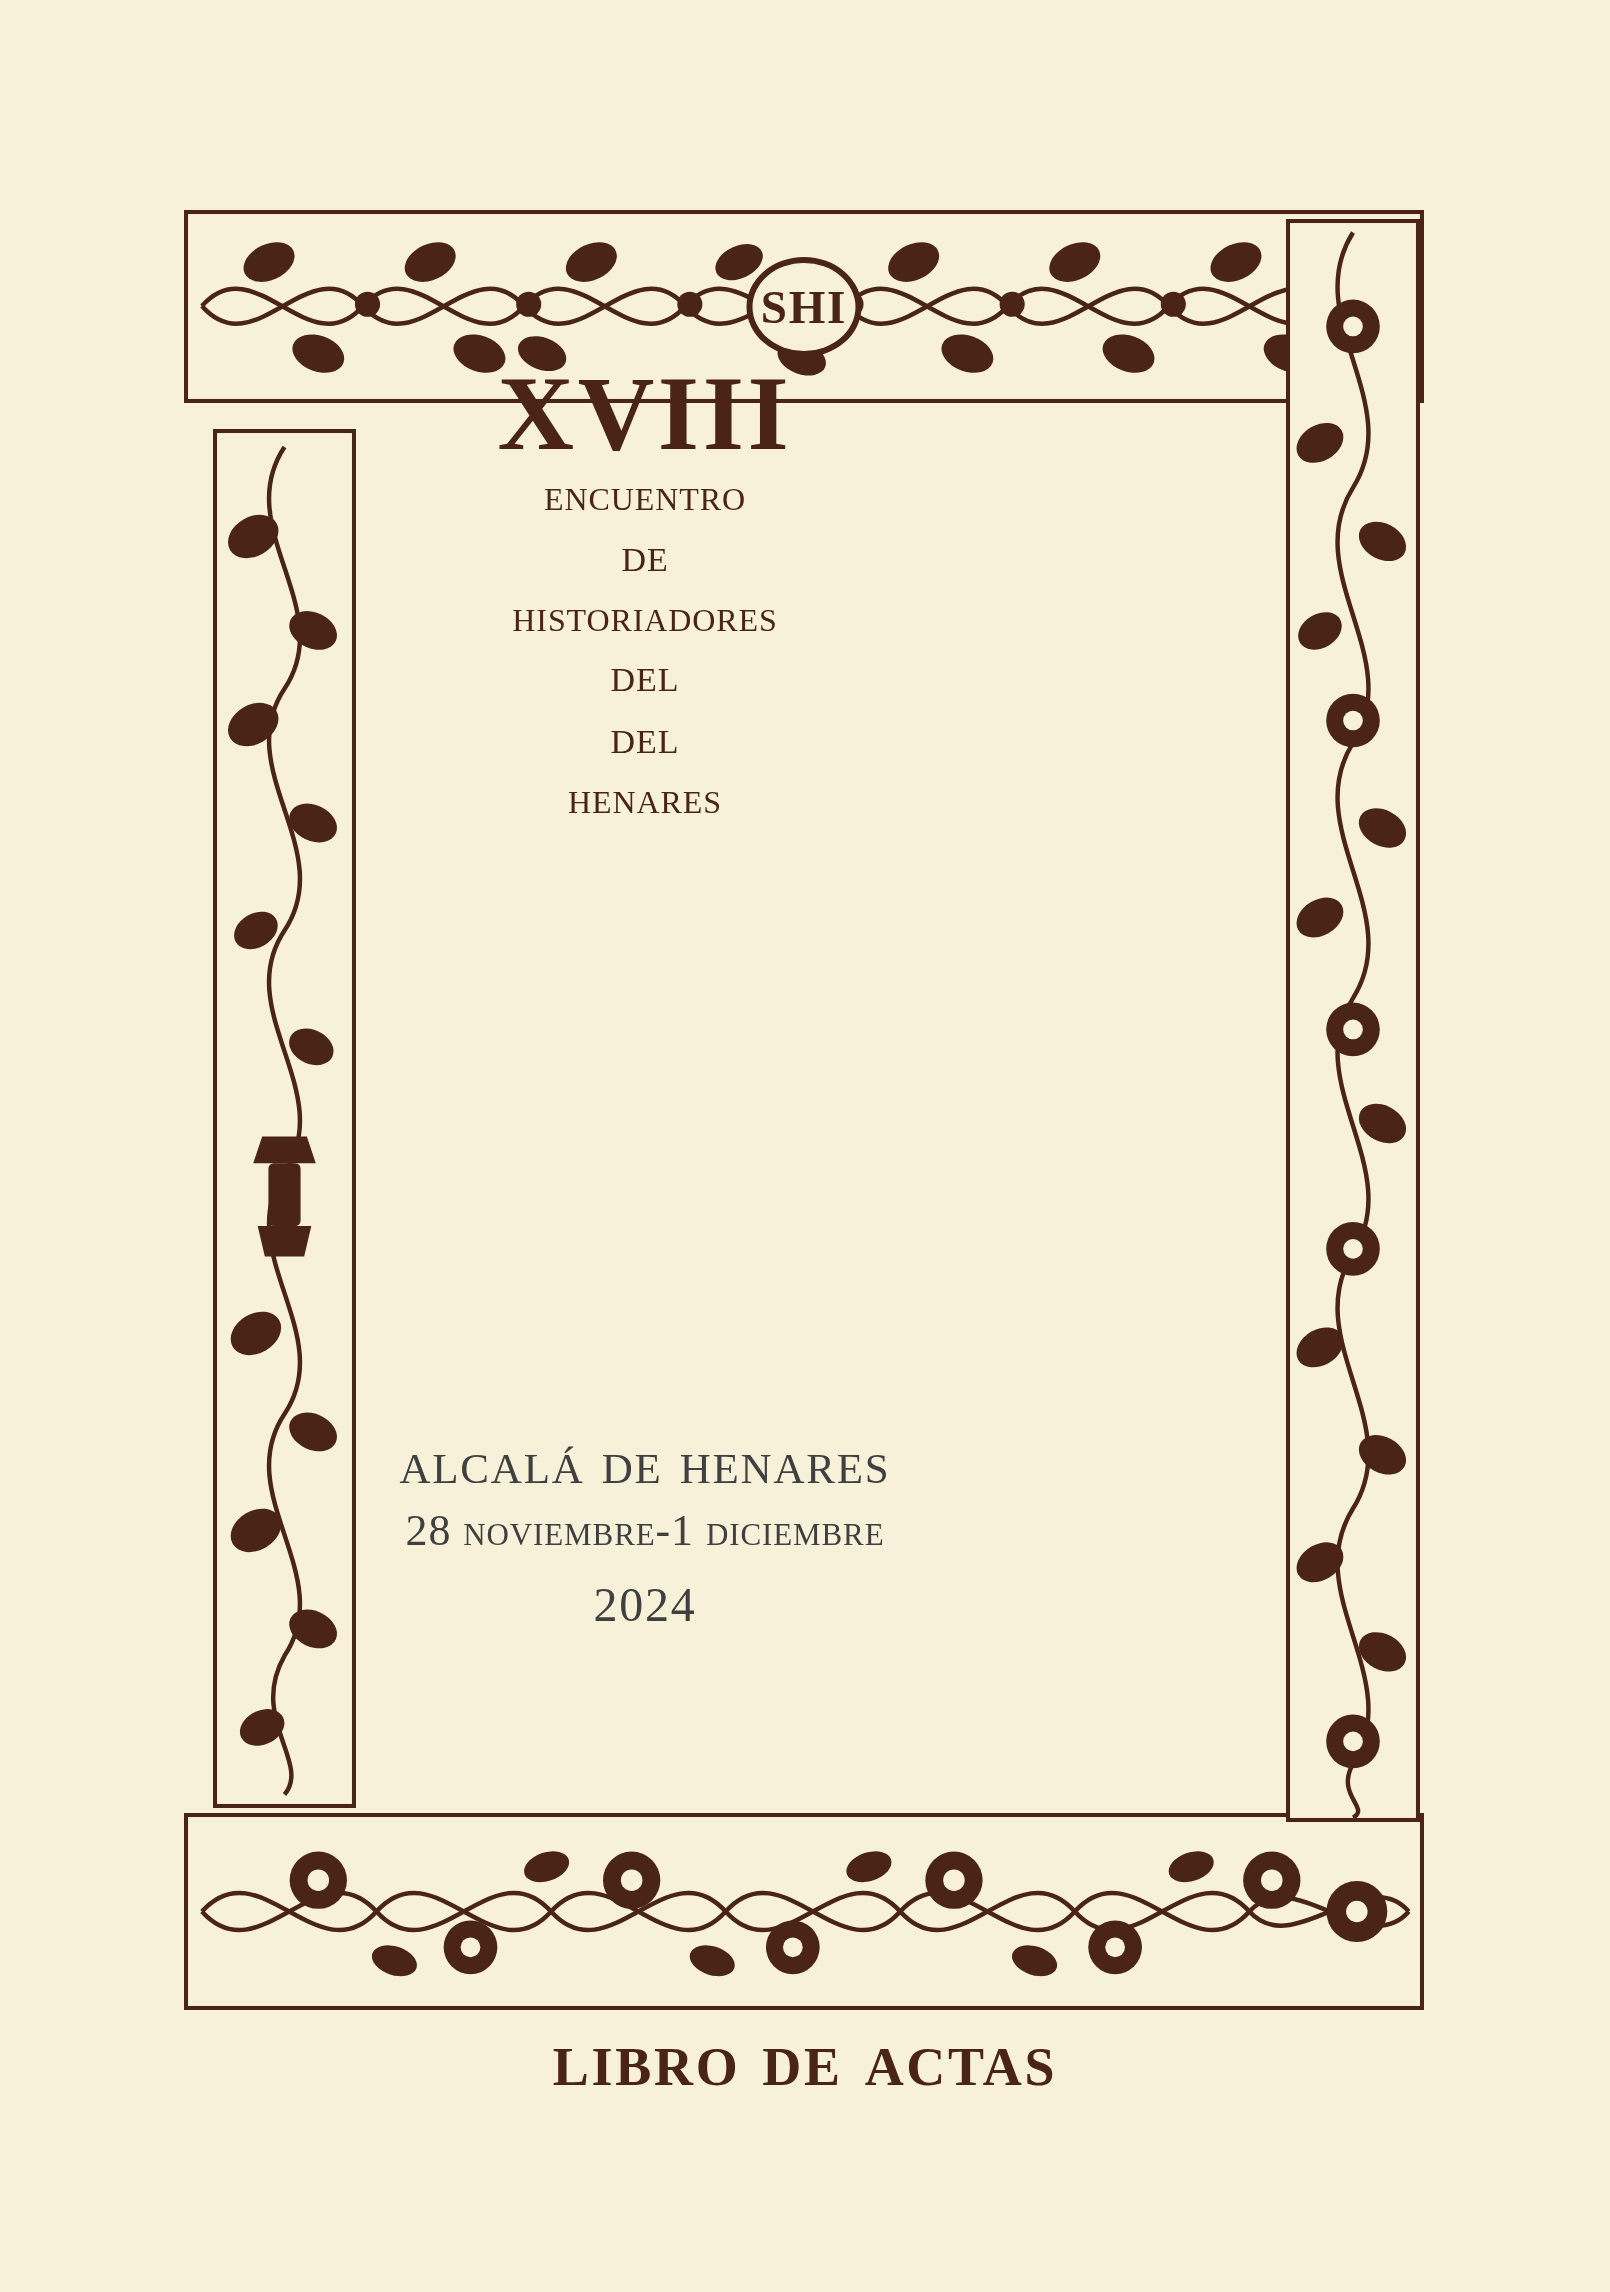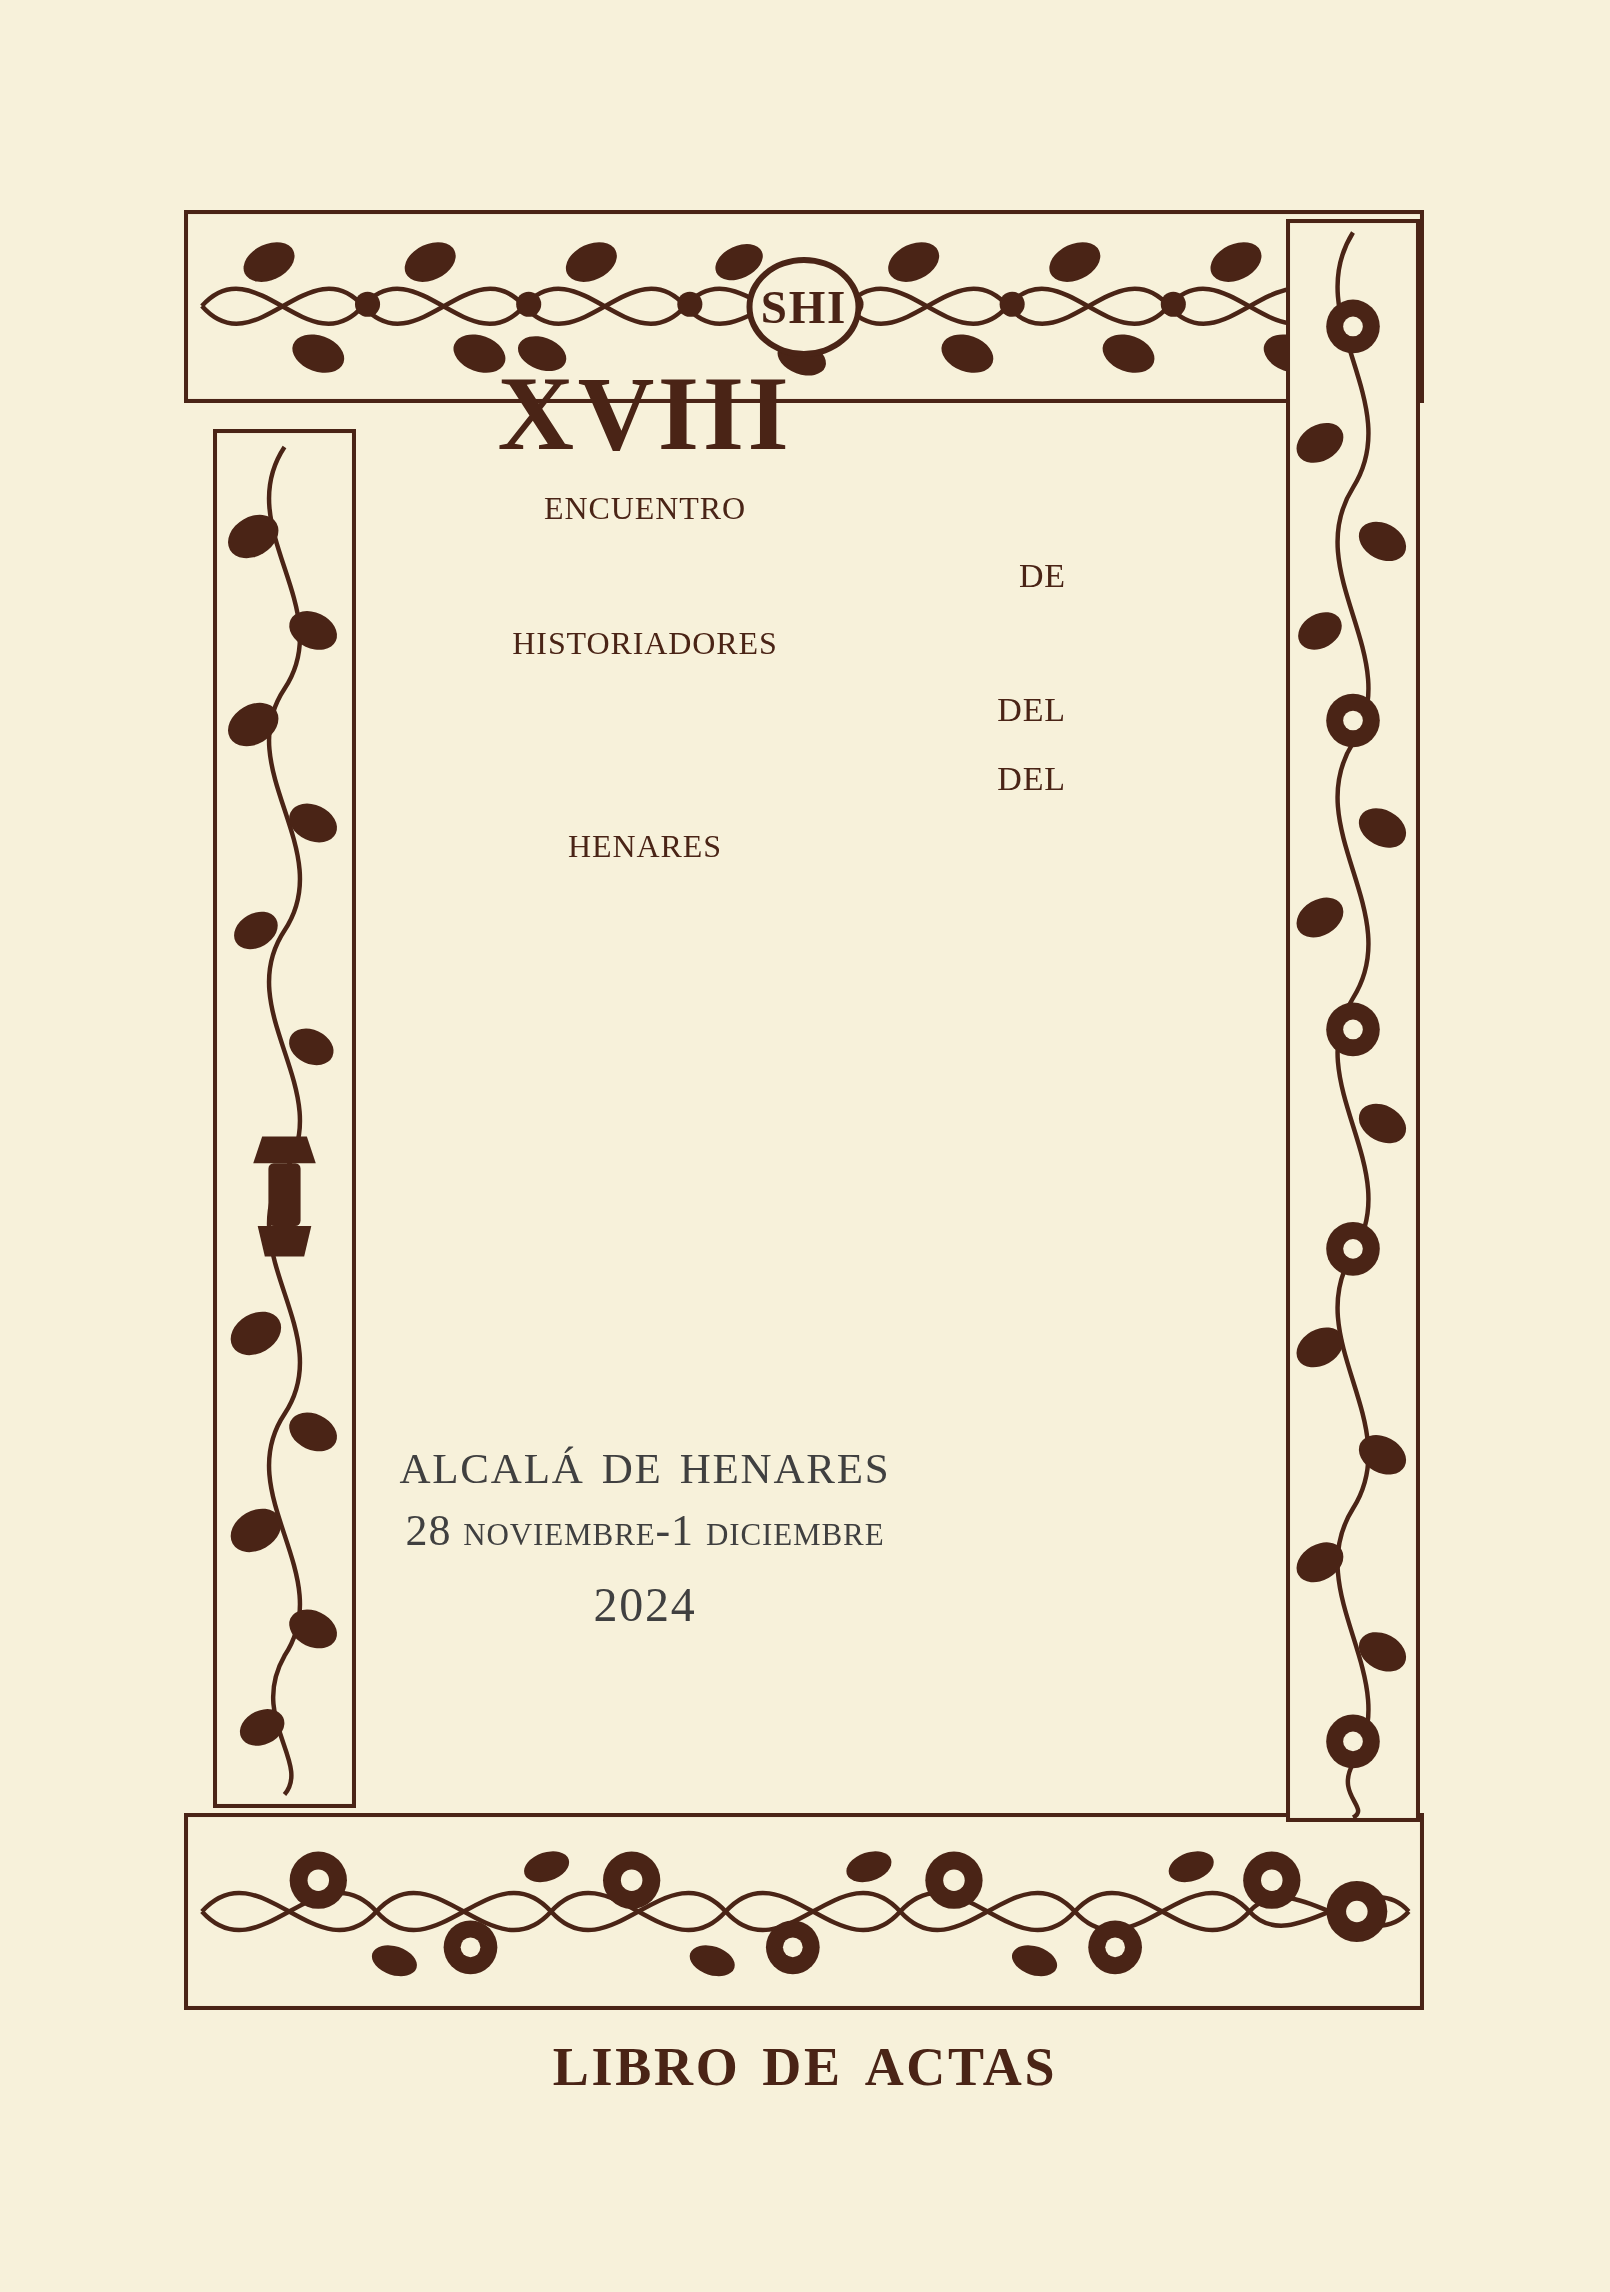--- a/index.html
+++ b/index.html
@@ -113,38 +113,37 @@
     top: 358px;
     width: 842px;
     text-align: center;
     color: #4a2416;
   }
   .roman {
     font-size: 106px;
     font-weight: 700;
     letter-spacing: 3.6px;
     line-height: 1.05;
-    margin-bottom: 9px;
+    margin-bottom: 0;
   }
   .tl {
     font-weight: 400;
     line-height: 1.12;
     letter-spacing: 0.9px;
   }
   .tl-big {
     font-size: 46px;
     font-variant: small-caps;
     text-transform: lowercase;
   }
   .tl-small {
     font-size: 49px;
     font-variant: small-caps;
     text-transform: lowercase;
-    margin: 14px 0;
-    text-align: right;
+    margin: 7px 0;
   }
 
   .place-block {
     position: absolute;
     left: 224px;
     top: 1428px;
     width: 842px;
     text-align: center;
     color: #404040;
   }

